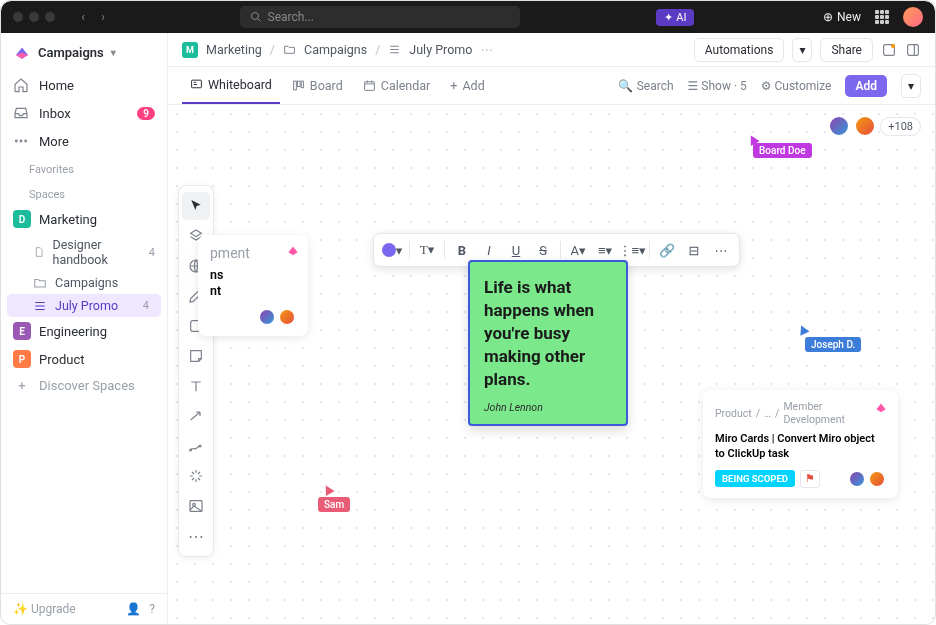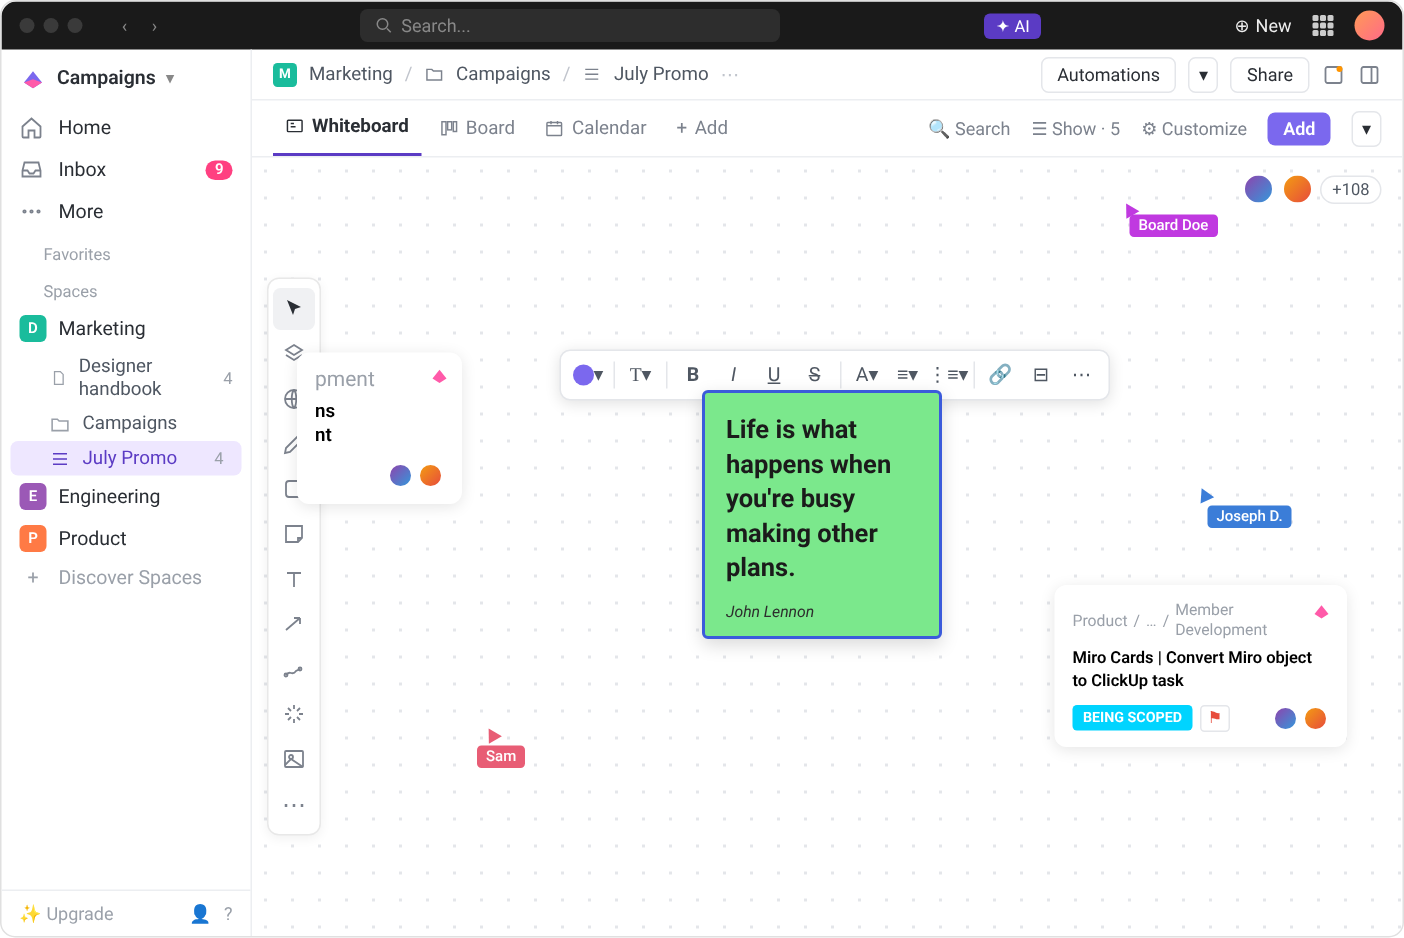--- a/index.html
+++ b/index.html
@@ -32,21 +32,21 @@
 .sub-item.active{background:#eee7ff;color:#5b3bc4;border-radius:5px;margin:0 6px;padding-left:26px}
 .sidebar-footer{margin-top:auto;border-top:1px solid #eceef1;padding:8px 12px;display:flex;align-items:center;gap:8px;color:#9aa0a9;font-size:12px}
 .content{flex:1;display:flex;flex-direction:column;position:relative}
 .crumb-bar{height:34px;display:flex;align-items:center;padding:0 14px;gap:8px;font-size:12.5px;color:#4f5762;border-bottom:1px solid #eceef1}
 .crumb-bar .sq{width:16px;height:16px;border-radius:3px;background:#1abc9c;color:#fff;font-size:9px;display:flex;align-items:center;justify-content:center;font-weight:700}
 .crumb-sep{color:#c0c4cc}
 .crumb-actions{margin-left:auto;display:flex;gap:8px;align-items:center}
 .btn{border:1px solid #e4e6ea;background:#fff;border-radius:5px;padding:4px 10px;font-size:12px;color:#2a2e34;cursor:pointer;display:flex;align-items:center;gap:3px}
 .view-tabs{height:38px;display:flex;align-items:center;padding:0 14px;gap:4px;font-size:12.5px;color:#7c828d;border-bottom:1px solid #eceef1}
 .tab{display:flex;align-items:center;gap:5px;padding:0 8px;height:100%;cursor:pointer}
-.tab.active{color:#2a2e34;font-weight:700;border-bottom:2px solid #5b3bc4}
+.tab.active{color:#2a2e34;font-weight:400;border-bottom:2px solid #5b3bc4}
 .view-right{margin-left:auto;display:flex;align-items:center;gap:14px;font-size:12px}
 .add-btn{background:#7b68ee;color:#fff;border:none;border-radius:5px;padding:4px 10px;font-size:12px;font-weight:600}
 .canvas{flex:1;position:relative;background-image:radial-gradient(#e4e6ea 1px,transparent 1px);background-size:18px 18px;overflow:hidden}
 .collab-strip{position:absolute;top:10px;right:14px;display:flex;align-items:center;gap:4px}
 .av{width:22px;height:22px;border-radius:50%;border:2px solid #fff}
 .av1{background:linear-gradient(135deg,#8e44ad,#3498db)}
 .av2{background:linear-gradient(135deg,#f39c12,#e74c3c)}
 .more-count{background:#fff;border:1px solid #e4e6ea;border-radius:11px;padding:2px 7px;font-size:11px;color:#4f5762}
 .toolbox{position:absolute;left:10px;top:80px;width:36px;background:#fff;border:1px solid #e8e8e8;border-radius:8px;box-shadow:0 2px 8px rgba(0,0,0,0.06);display:flex;flex-direction:column;align-items:center;padding:6px 0;gap:2px}
 .tool{width:28px;height:28px;display:flex;align-items:center;justify-content:center;border-radius:5px;cursor:pointer;color:#7c828d}

